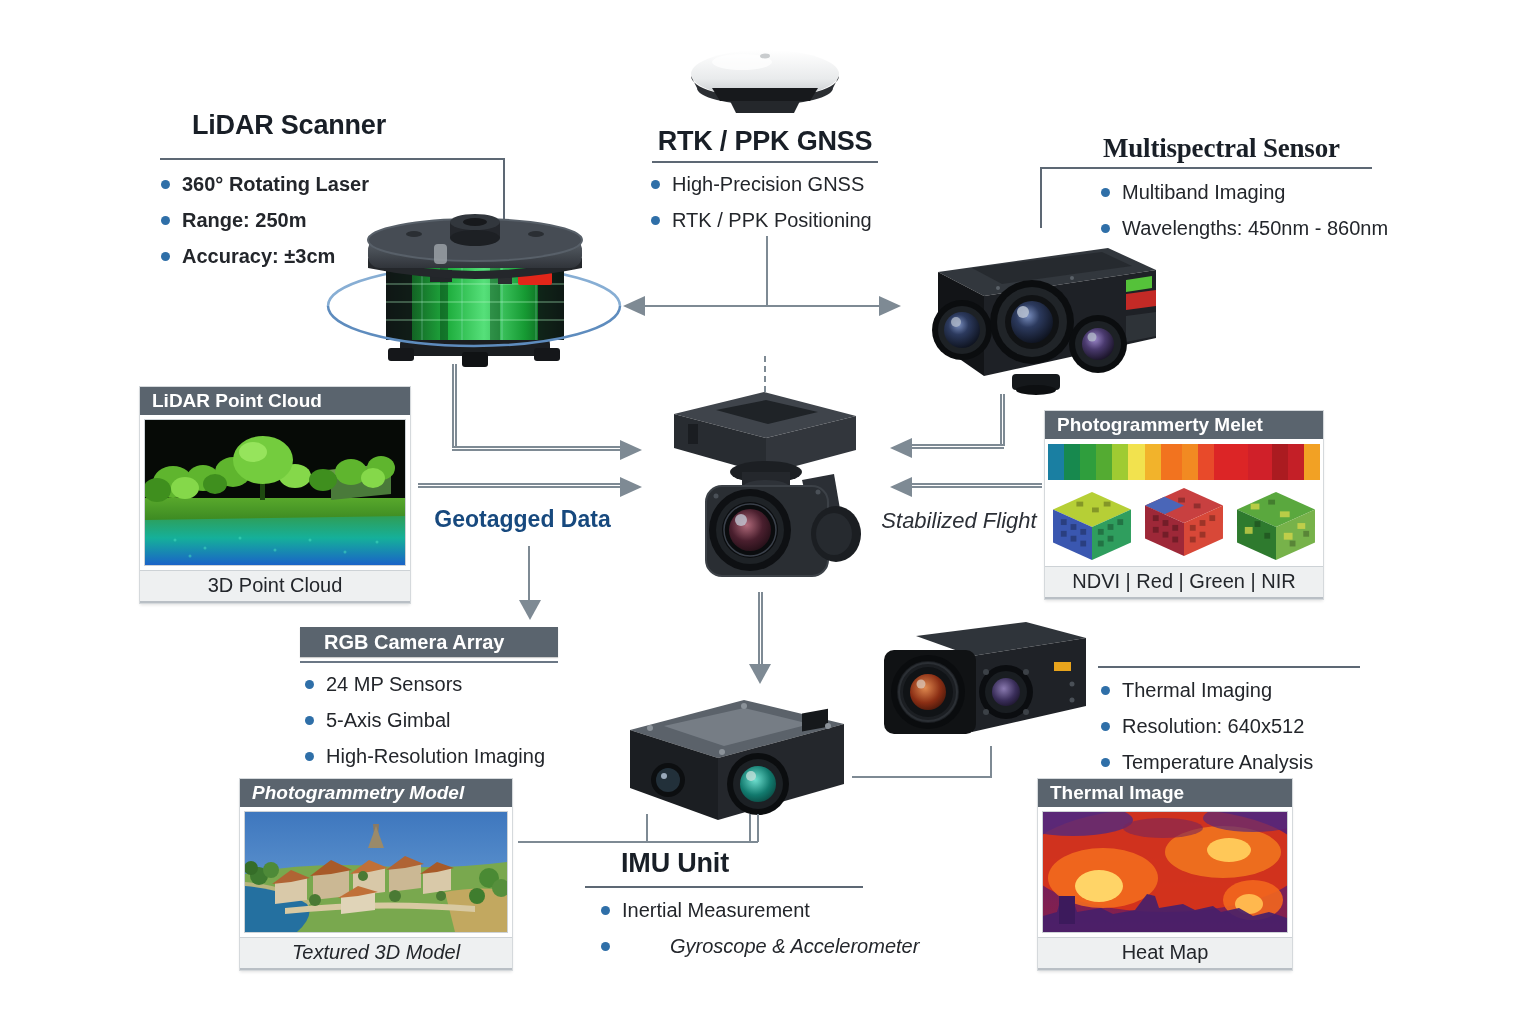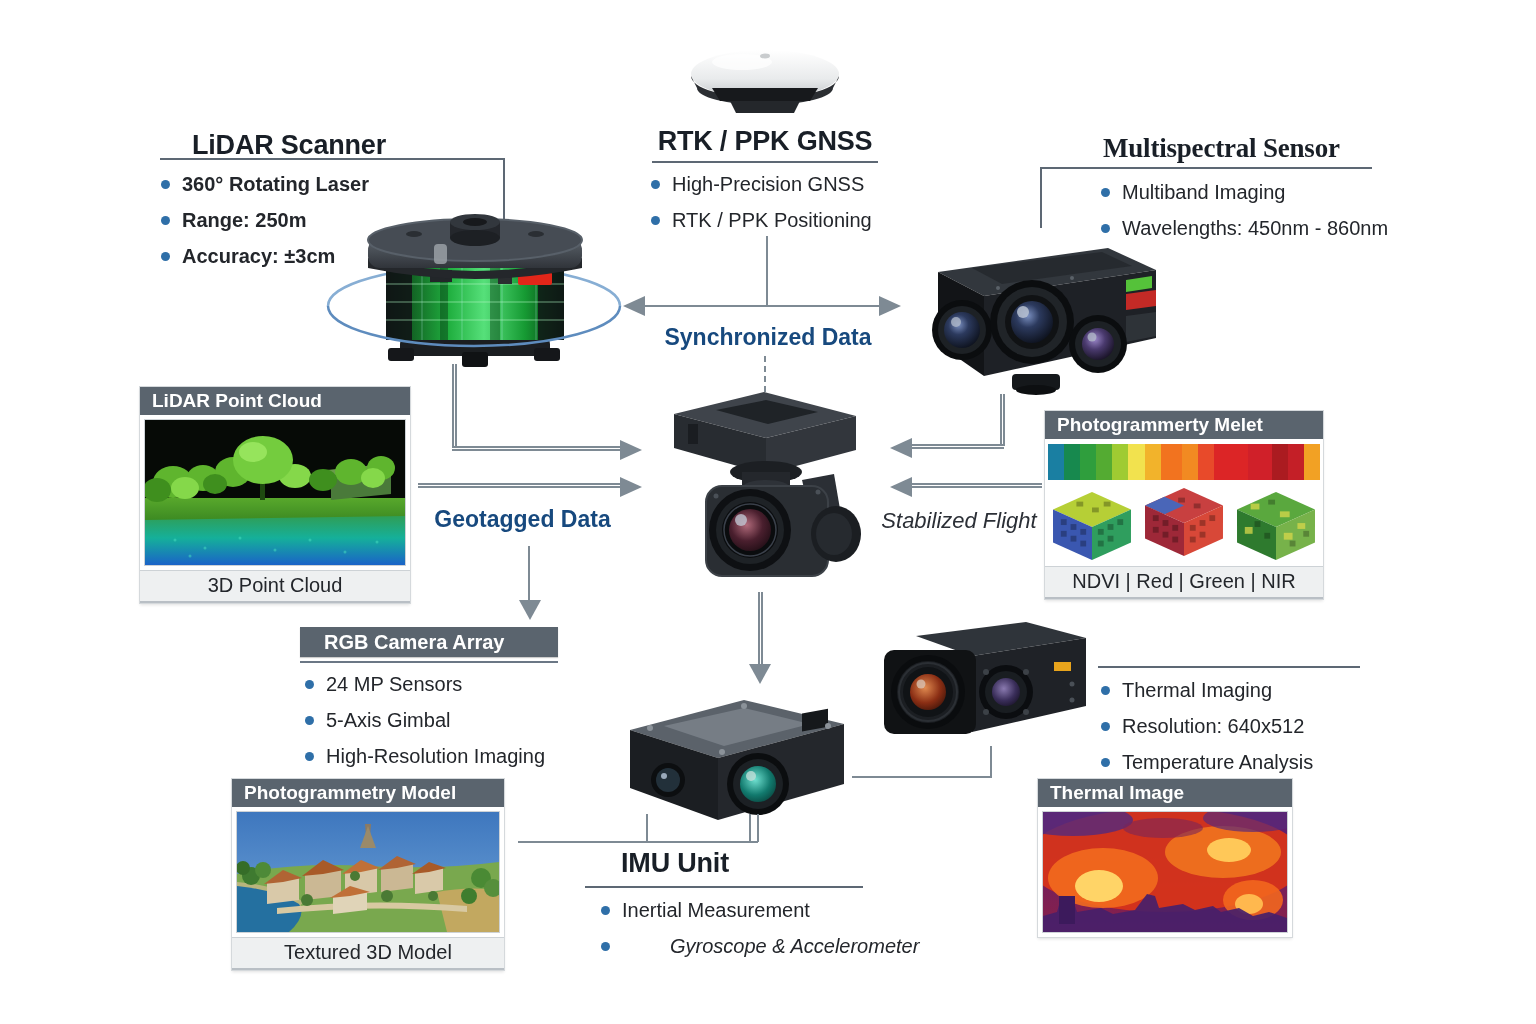--- a/index.html
+++ b/index.html
@@ -53,21 +53,21 @@
   .cubes{display:flex;justify-content:space-between;align-items:flex-end;padding:0 2px;height:78px;margin-bottom:2px;}
   .cubes svg{display:block;}
 
   .device svg{display:block;}
 </style>
 </head>
 <body>
 
 <div class="canvas">
 
-  <div class="abs h2" style="left:192px;top:130px;">LiDAR Scanner</div>
+  <div class="abs h2" style="left:192px;top:110px;">LiDAR Scanner</div>
   <div class="rule" style="left:160px;top:158px;width:345px;"></div>
   <div class="linev" style="left:503px;top:158px;height:66px;background:var(--rule);"></div>
   <ul class="bullets abs" style="left:158px;top:170px;font-weight:bold;">
     <li><span>360° Rotating Laser</span></li>
     <li><span>Range: 250m</span></li>
     <li><span>Accuracy: ±3cm</span></li>
   </ul>
 
   <div class="abs device" style="left:322px;top:188px;">
     <svg width="305" height="190" viewBox="0 0 305 190">
@@ -144,21 +144,20 @@
   <div class="rule" style="left:652px;top:161px;width:226px;"></div>
   <ul class="bullets abs" style="left:648px;top:170px;">
     <li><span>High-Precision GNSS</span></li>
     <li><span>RTK / PPK Positioning</span></li>
   </ul>
 
   <div class="linev" style="left:766px;top:236px;height:70px;"></div>
   <div class="lineh" style="left:645px;top:305px;width:236px;"></div>
   <div class="ah l" style="left:623px;top:296px;"></div>
   <div class="ah r" style="left:879px;top:296px;"></div>
-  <div class="flow-label" style="left:628px;top:324px;width:280px;">Synchronized Data</div>
   <div class="dashv" style="left:764px;top:356px;height:36px;"></div>
 
   <div class="abs h2" style="left:1103px;top:133px;font-family:Liberation Serif, serif;">Multispectral Sensor</div>
   <div class="rule" style="left:1040px;top:167px;width:332px;"></div>
   <div class="linev" style="left:1040px;top:167px;height:61px;background:var(--rule);"></div>
   <ul class="bullets abs" style="left:1098px;top:178px;">
     <li><span>Multiband Imaging</span></li>
     <li><span>Wavelengths: 450nm - 860nm</span></li>
   </ul>
 
@@ -484,21 +483,21 @@
   <div class="linev" style="left:749px;top:814px;height:28px;"></div>
   <div class="linev" style="left:757px;top:814px;height:28px;"></div>
 
   <div class="abs h2" style="left:565px;top:848px;width:220px;text-align:center;">IMU Unit</div>
   <div class="rule" style="left:585px;top:886px;width:278px;"></div>
   <ul class="bullets abs" style="left:598px;top:896px;">
     <li><span>Inertial Measurement</span></li>
     <li class="it"><span>Gyroscope &amp; Accelerometer</span></li>
   </ul>
 
-  <div class="card" style="left:232px;top:779px;width:272px;">
+  <div class="card" style="left:240px;top:779px;width:272px;font-style:italic;">
     <div class="card-header">Photogrammetry Model</div>
     <div class="card-art" style="height:120px;">
       <svg viewBox="0 0 262 120" preserveAspectRatio="none">
         <defs>
           <linearGradient id="vg-sky" x1="0" y1="0" x2="0" y2="1">
             <stop offset="0" stop-color="#3e77be"></stop>
               <stop offset="1" stop-color="#6fa3d8"></stop>
           </linearGradient>
         </defs>
         <rect width="262" height="120" fill="url(#vg-sky)"></rect>
@@ -558,15 +557,16 @@
         <ellipse cx="56" cy="74" rx="24" ry="16" fill="#ffd467"></ellipse>
         <ellipse cx="186" cy="38" rx="22" ry="12" fill="#ffc858"></ellipse>
         <ellipse cx="206" cy="92" rx="14" ry="10" fill="#ffb84e"></ellipse>
         <ellipse cx="30" cy="8" rx="60" ry="16" fill="#5a2a78" opacity="0.85"></ellipse>
         <ellipse cx="210" cy="6" rx="50" ry="14" fill="#5a2a78" opacity="0.7"></ellipse>
         <ellipse cx="120" cy="16" rx="40" ry="10" fill="#7a2458" opacity="0.6"></ellipse>
         <path d="M0,104 L14,100 L18,86 L30,88 L34,100 L58,96 L70,102 L92,98 L104,82 L112,84 L116,96 L140,92 L152,98 L170,94 L178,100 L196,96 L210,104 L226,100 L244,106 L244,120 L0,120 Z" fill="#46206a" opacity="0.92"></path>
         <rect x="16" y="84" width="16" height="28" fill="#3c1a5c"></rect>
       </svg>
     </div>
+    <div class="card-footer">Heat Map</div>
   </div>
 
 </div>
 
 </body></html>

